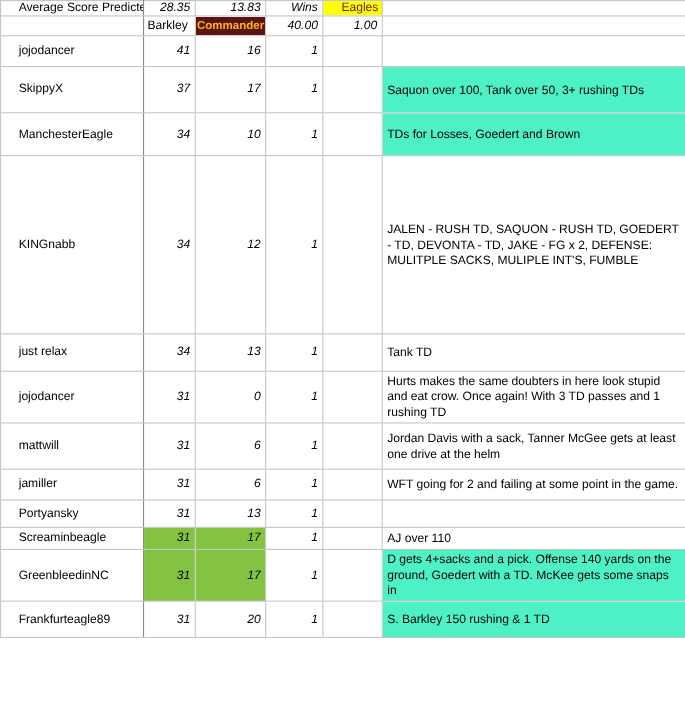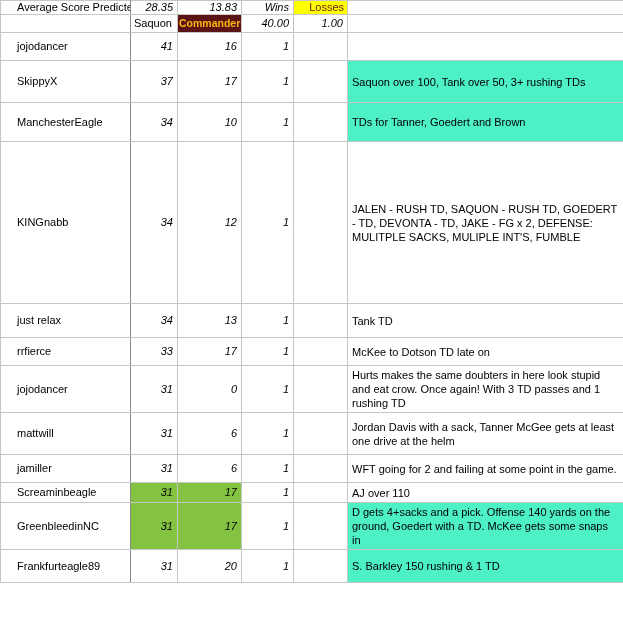--- a/index.html
+++ b/index.html
@@ -31,26 +31,26 @@
     <col style="width:52px">
       <col style="width:54px">
       <col style="width:276px">
   </colgroup>
   <tbody>
     <tr style="height:14px">
       <td class="name-col">Average Score Predicted</td>
       <td class="num">28.35</td>
       <td class="num">13.83</td>
       <td class="num">Wins</td>
-      <td class="bg-yellow losses-hdr">Losses</td>
+      <td class="bg-yellow losses-hdr">Eagles</td>
       <td></td>
     </tr>
     <tr style="height:18px">
       <td class="name-col"></td>
-      <td>Saquon</td>
+      <td>Barkley</td>
       <td class="bg-maroon">Commanders</td>
       <td class="num">40.00</td>
       <td class="num">1.00</td>
       <td></td>
     </tr>
 
     <tr style="height:28px">
       <td class="name-col">jojodancer</td>
       <td class="num">41</td>
       <td class="num">16</td>
@@ -65,45 +65,37 @@
       <td class="num">1</td>
       <td></td>
       <td class="comment bg-teal">Saquon over 100, Tank over 50, 3+ rushing TDs</td>
     </tr>
     <tr style="height:39px">
       <td class="name-col">ManchesterEagle</td>
       <td class="num">34</td>
       <td class="num">10</td>
       <td class="num">1</td>
       <td></td>
-      <td class="comment bg-teal">TDs for Tanner, Goedert and Brown</td>
+      <td class="comment bg-teal">TDs for Losses, Goedert and Brown</td>
     </tr>
     <tr style="height:162px">
       <td class="name-col">KINGnabb</td>
       <td class="num">34</td>
       <td class="num">12</td>
       <td class="num">1</td>
       <td></td>
       <td class="comment">JALEN - RUSH TD, SAQUON - RUSH TD, GOEDERT - TD, DEVONTA - TD, JAKE - FG x 2, DEFENSE: MULITPLE SACKS, MULIPLE INT'S, FUMBLE</td>
     </tr>
     <tr style="height:34px">
       <td class="name-col">just relax</td>
       <td class="num">34</td>
       <td class="num">13</td>
       <td class="num">1</td>
       <td></td>
       <td class="comment">Tank TD</td>
-    </tr>
-    <tr style="height:28px">
-      <td class="name-col">rrfierce</td>
-      <td class="num">33</td>
-      <td class="num">17</td>
-      <td class="num">1</td>
-      <td></td>
-      <td class="comment">McKee to Dotson TD late on</td>
     </tr>
     <tr style="height:43px">
       <td class="name-col">jojodancer</td>
       <td class="num">31</td>
       <td class="num">0</td>
       <td class="num">1</td>
       <td></td>
       <td class="comment">Hurts makes the same doubters in here look stupid and eat crow. Once again! With 3 TD passes and 1 rushing TD</td>
     </tr>
     <tr style="height:42px">
@@ -114,20 +106,28 @@
       <td></td>
       <td class="comment">Jordan Davis with a sack, Tanner McGee gets at least one drive at the helm</td>
     </tr>
     <tr style="height:28px">
       <td class="name-col">jamiller</td>
       <td class="num">31</td>
       <td class="num">6</td>
       <td class="num">1</td>
       <td></td>
       <td class="comment">WFT going for 2 and failing at some point in the game.</td>
+    </tr>
+    <tr style="height:25px">
+      <td class="name-col">Portyansky</td>
+      <td class="num">31</td>
+      <td class="num">13</td>
+      <td class="num">1</td>
+      <td></td>
+      <td class="comment"></td>
     </tr>
     <tr style="height:20px">
       <td class="name-col">Screaminbeagle</td>
       <td class="num bg-green">31</td>
       <td class="num bg-green">17</td>
       <td class="num">1</td>
       <td></td>
       <td class="comment">AJ over 110</td>
     </tr>
     <tr style="height:43px">

